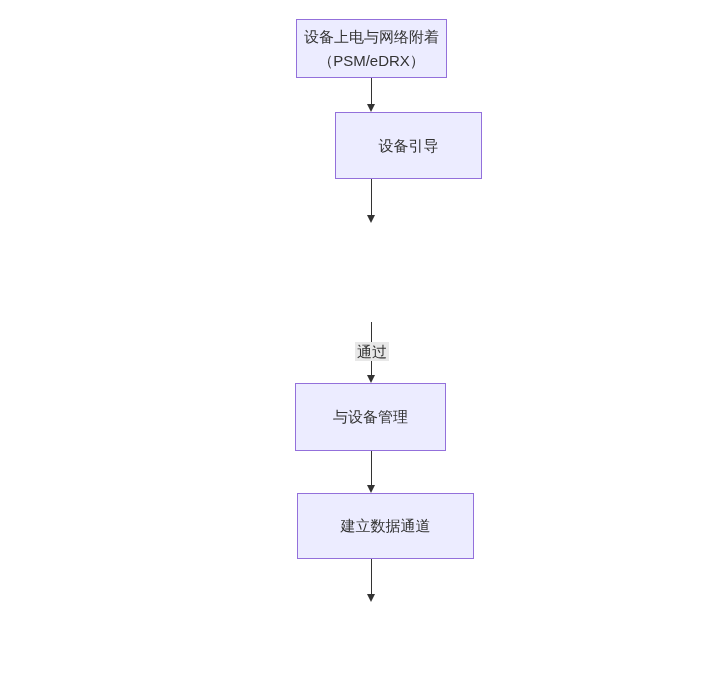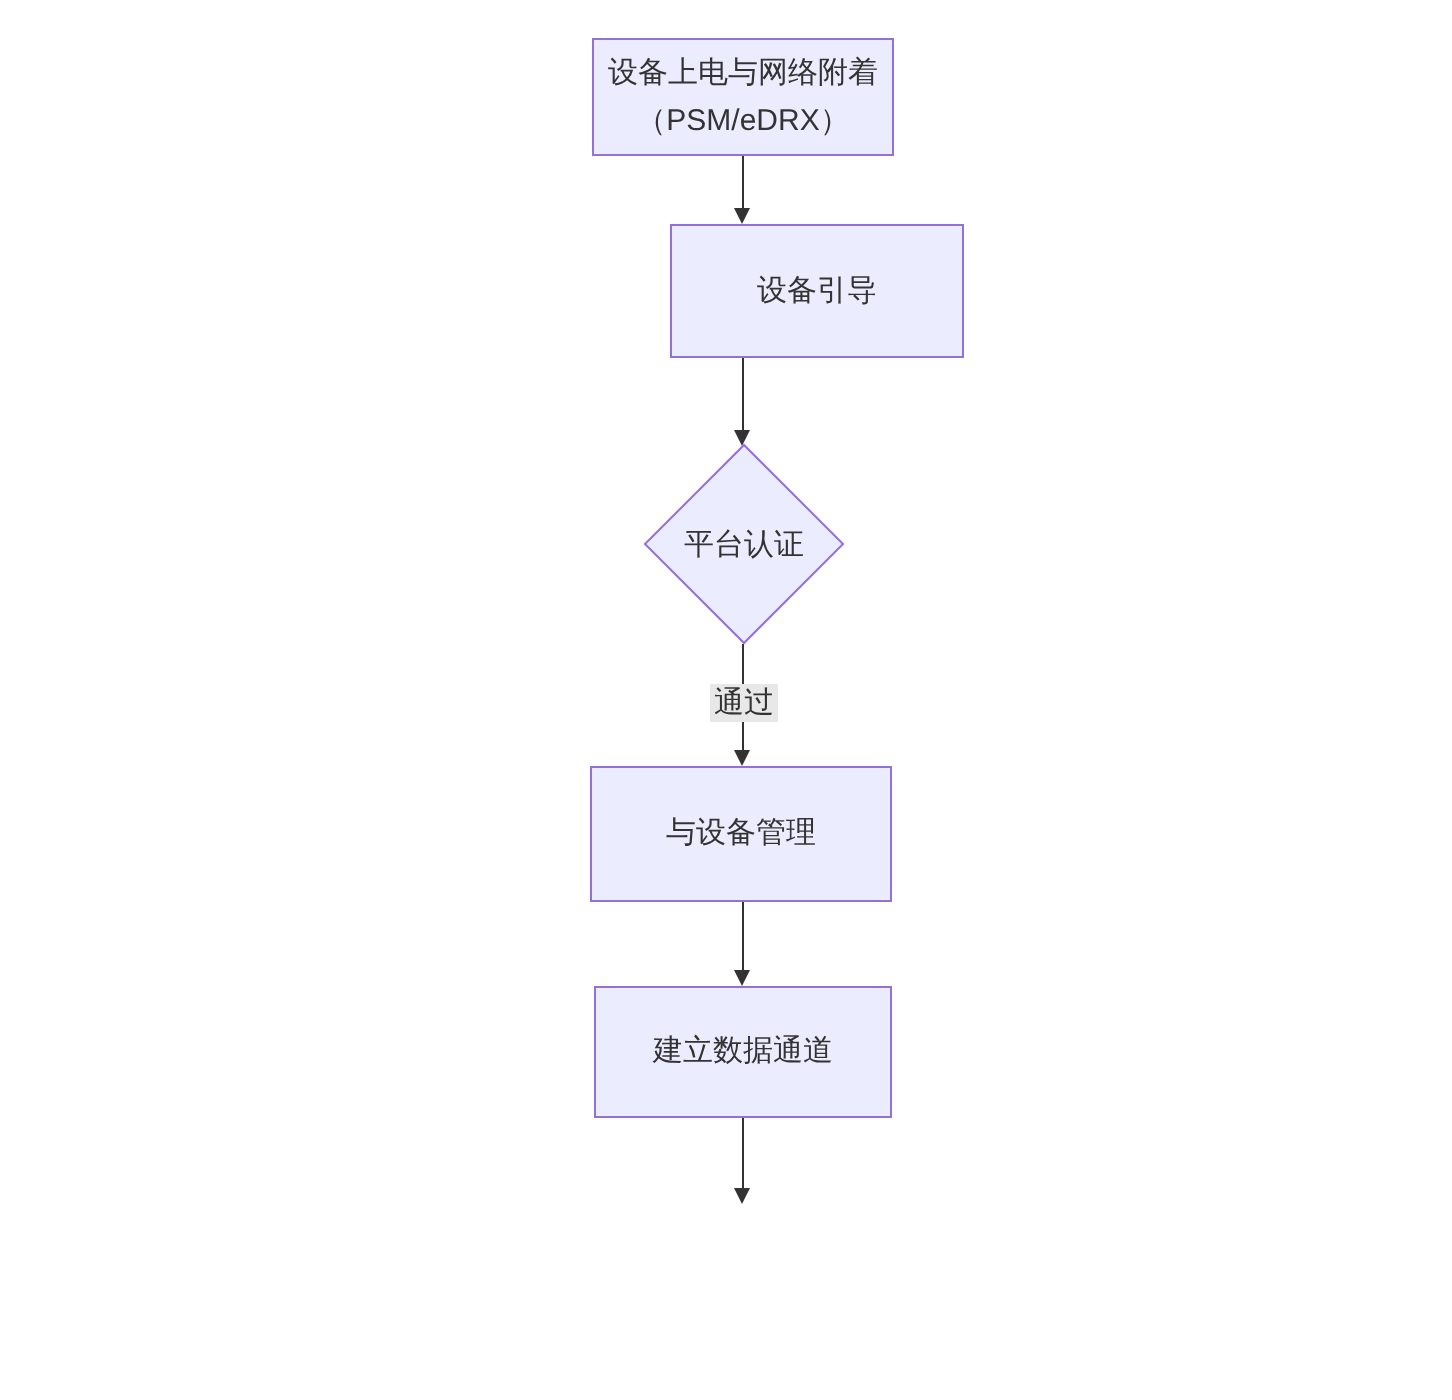--- a/index.html
+++ b/index.html
@@ -29,21 +29,21 @@
     text-align: center;
     font-size: 15px;
     line-height: 24px;
   }
   .node-line { white-space: nowrap; }
 
   
   #node-power    { left: 296px; top: 19px;  width: 151px; height: 59px; }
   #node-boot     { left: 299px; top: 112px; width: 147px; height: 67px; margin-left: 36px; }
   #node-register { left: 295px; top: 383px; width: 151px; height: 68px; }
-  #node-channel  { left: 297px; top: 493px; width: 149px; height: 66px; }
+  #node-channel  { left: 297px; top: 493px; width: 177px; height: 66px; }
   #node-business { left: 299px; top: 602px; width: 147px; height: 66px; }
 
   
   .diamond-wrap {
     position: absolute;
     left: 321px; top: 222px;
     width: 102px; height: 100px;
   }
   .diamond-shape {
     position: absolute;
@@ -121,24 +121,20 @@
 
   <div class="node" id="node-boot">
     <span class="node-line">设备引导</span>
   </div>
 
   <div class="edge" id="edge-2">
     <div class="line"></div>
     <div class="head"></div>
   </div>
 
-  <div class="diamond-wrap">
-    <div class="diamond-shape"></div>
-    <div class="diamond-label">平台认证</div>
-  </div>
 
   <div class="edge" id="edge-3">
     <div class="line"></div>
     <div class="head"></div>
   </div>
   <div class="edge-label">通过</div>
 
   <div class="node" id="node-register">
     <span class="node-line">与设备管理</span>
   </div>

